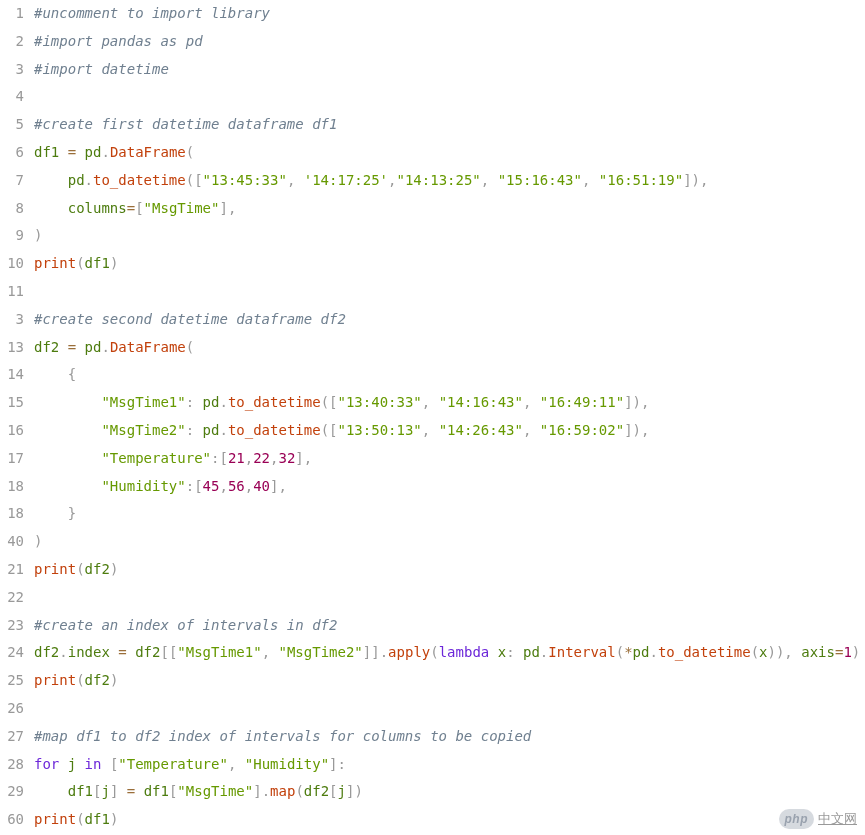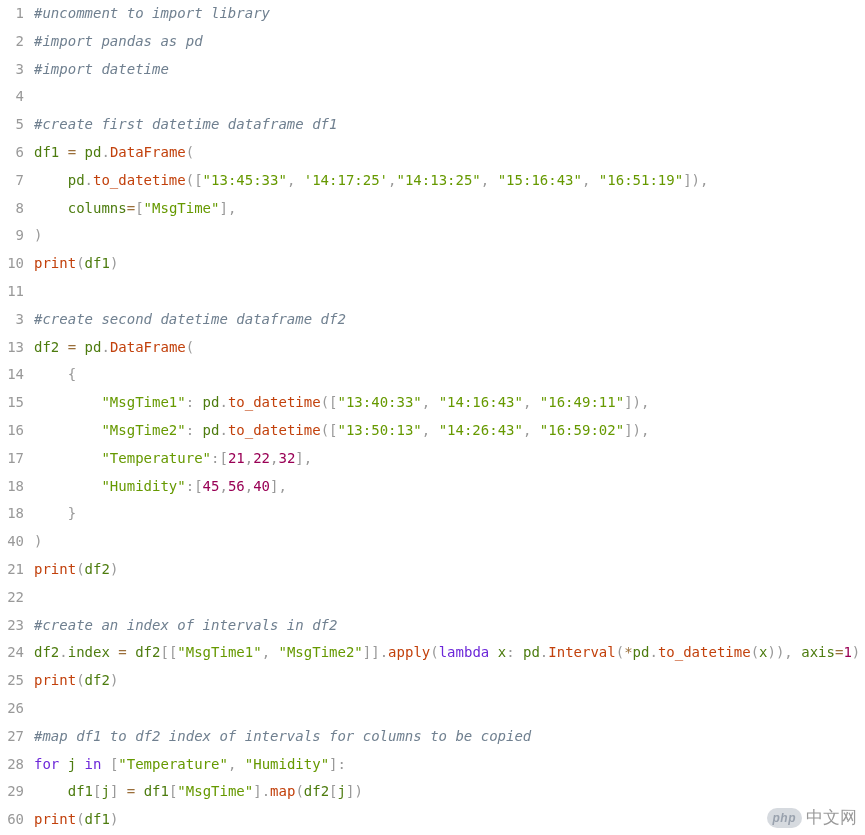--- a/index.html
+++ b/index.html
@@ -62,22 +62,23 @@
   font-family: Arial, sans-serif;
   font-weight: bold;
   font-style: italic;
   font-size: 12px;
   padding: 3px 6px;
   border-radius: 10px;
   letter-spacing: 0.5px;
 }
 .watermark .cn {
   font-family: sans-serif;
-  font-size: 17px;
+  font-size: 13px;
   color: #888888;
+  text-decoration: underline;
 }
 </style>
 </head>
 <body>
 
 <div class="code-container">
   <div class="gutter">
       <div class="line">1</div>
       <div class="line">2</div>
       <div class="line">3</div>

